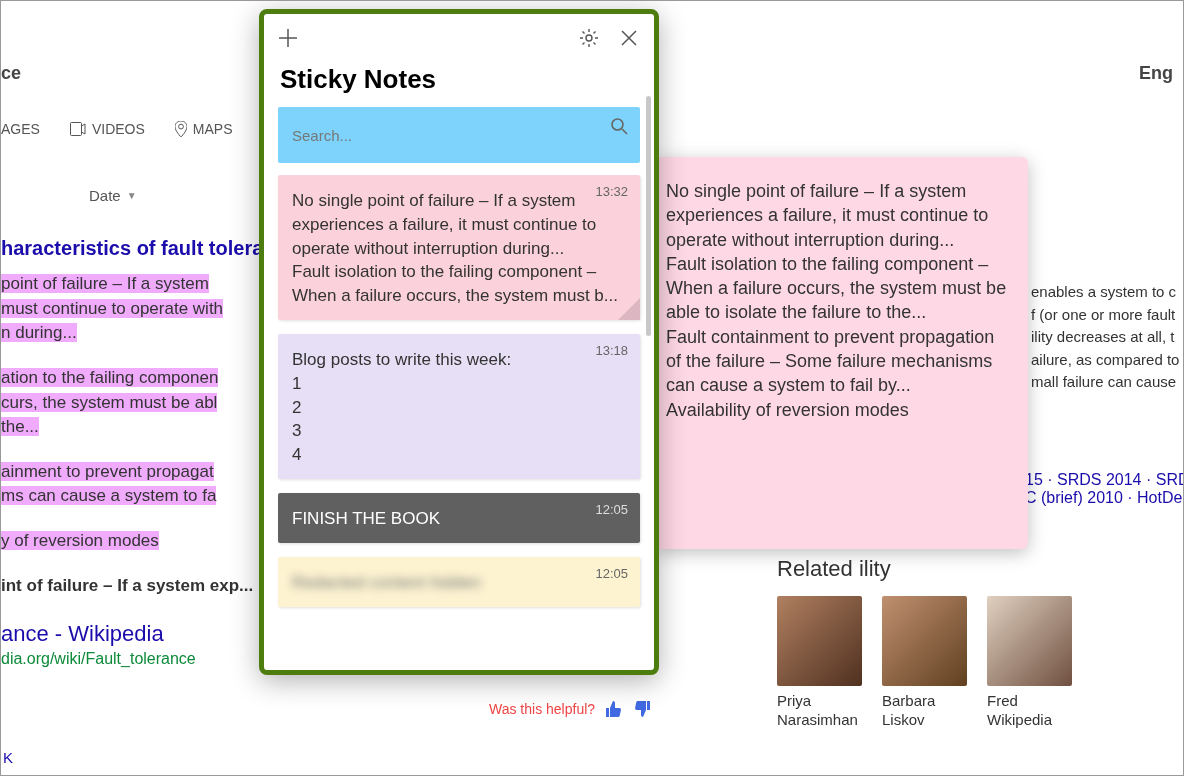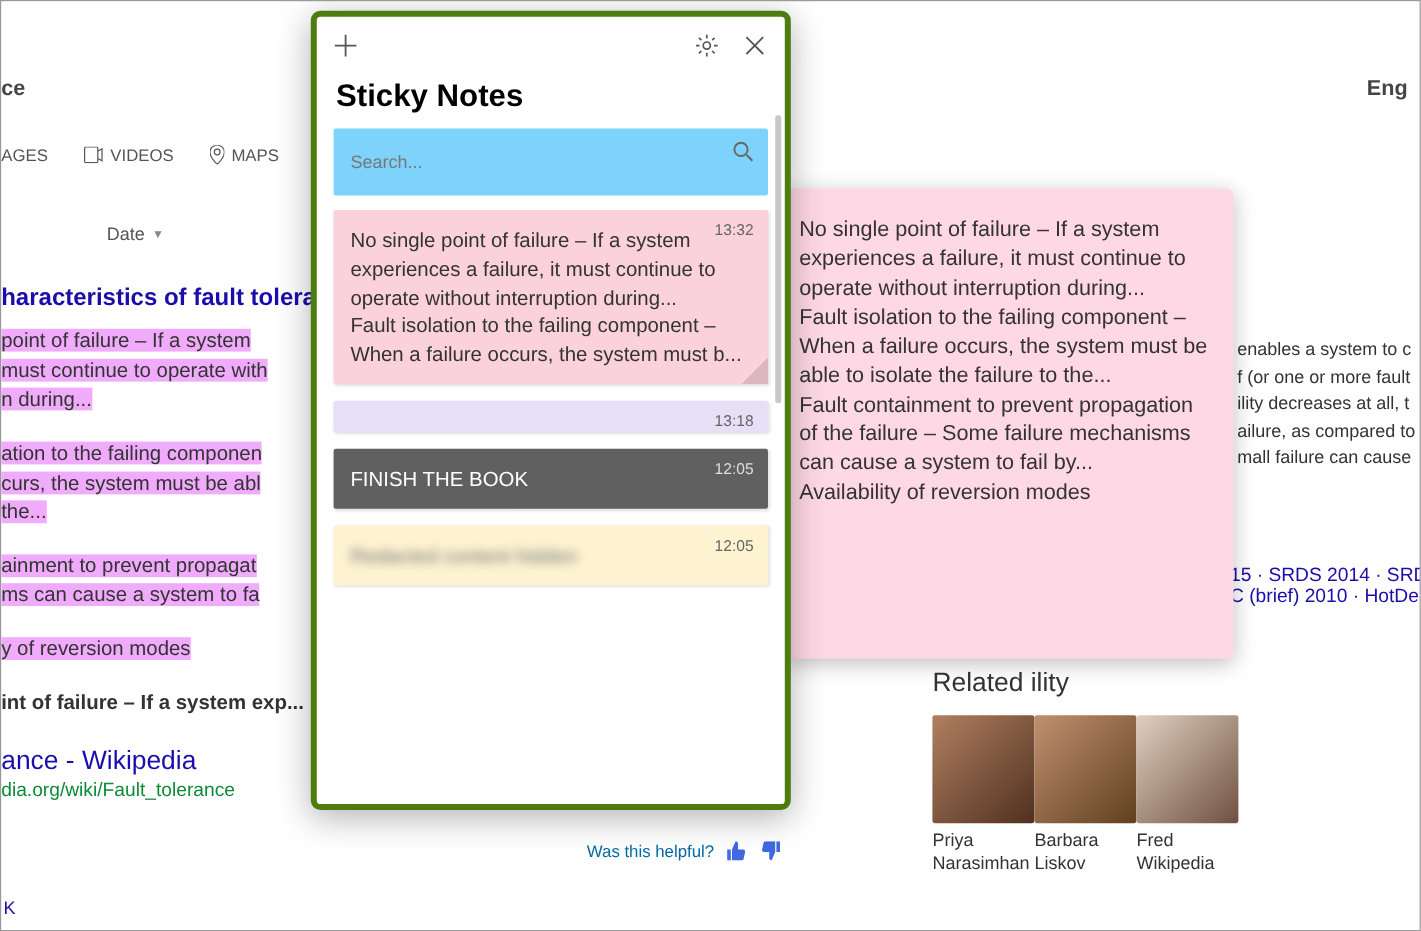--- a/index.html
+++ b/index.html
@@ -49,21 +49,21 @@
   .bg .txt1 {
     font-size:17px; color:#333; line-height:1.45;
     white-space:nowrap;
   }
   .bg .sel {
     background:#f0abfc;
   }
   .bg .spacer { height:20px; }
 
   .bg .helpful {
-    position:absolute; top:700px; left:488px; font-size:14px; color:#0369a1;
+    position:absolute; top:700px; left:488px; font-size:14px; color:#ef4444;
     display:flex; align-items:flex-start; gap:10px;
   }
   .bg .helpful .thumb { color:#4169e1; cursor:pointer; }
 
   .bg .link2 {
     position:absolute; top:620px; left:0; color:#1a0dab; font-size:22px;
   }
   .bg .url {
     position:absolute; top:649px; left:0; color:#0d8a3a; font-size:16px;
   }
@@ -76,21 +76,21 @@
   }
   .rcol span { display:block; white-space:nowrap;}
   .bg .links-r {
     position:absolute; top:470px; left:1024px; color:#1a0dab; font-size:16px;
     white-space:nowrap;
   }
   .bg .related {
     position:absolute; top:555px; left:776px; font-size:22px; color:#333;
   }
   .bg .people {
-    position:absolute; top:595px; left:776px; display:flex; 
+    position:absolute; top:595px; left:776px; display:flex; gap:20px;
   }
   .bg .person { width:85px; }
   .bg .person .avatar {
     width:85px; height:90px; background:linear-gradient(135deg,#b08060,#503020);
     border-radius:2px;
   }
   .bg .person .avatar.a2 { background:linear-gradient(135deg,#d8d0c0,#806050);}
   .bg .person .avatar.a3 { background:linear-gradient(135deg,#c09070,#604020);}
   .bg .person .avatar.a4 { background:linear-gradient(135deg,#e0d0c0,#705040);}
   .bg .person .pname { font-size:15px; color:#333; margin-top:6px; line-height:1.25; }
@@ -311,20 +311,25 @@
   <div class="scrollthumb"></div>
   <div class="noteslist">
     <div class="note pink">
       <div class="time">13:32</div>
       <div style="white-space:pre-line;">No single point of failure – If a system experiences a failure, it must continue to operate without interruption during...
 Fault isolation to the failing component – When a failure occurs, the system must b...</div>
       <div class="corner"></div>
     </div>
     <div class="note purple">
       <div class="time">13:18</div>
+      <div style="white-space:pre-line;">Blog posts to write this week:
+1
+2
+3
+4</div>
     </div>
     <div class="note dark">
       <div class="time">12:05</div>
       <div>FINISH THE BOOK</div>
     </div>
     <div class="note yellow">
       <div class="time">12:05</div>
       <div class="blurred">Redacted content hidden</div>
     </div>
   </div>

